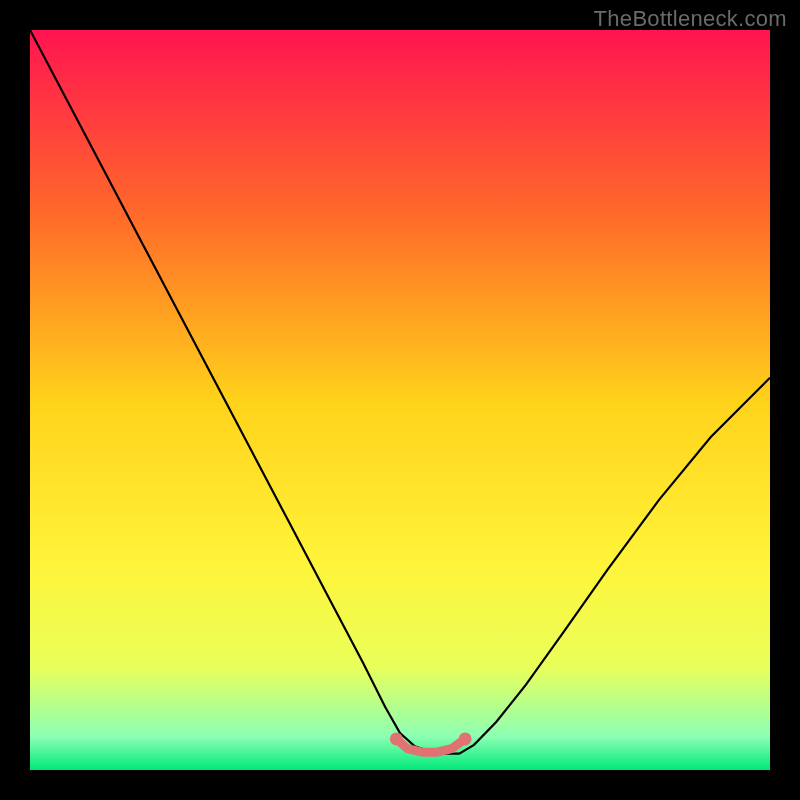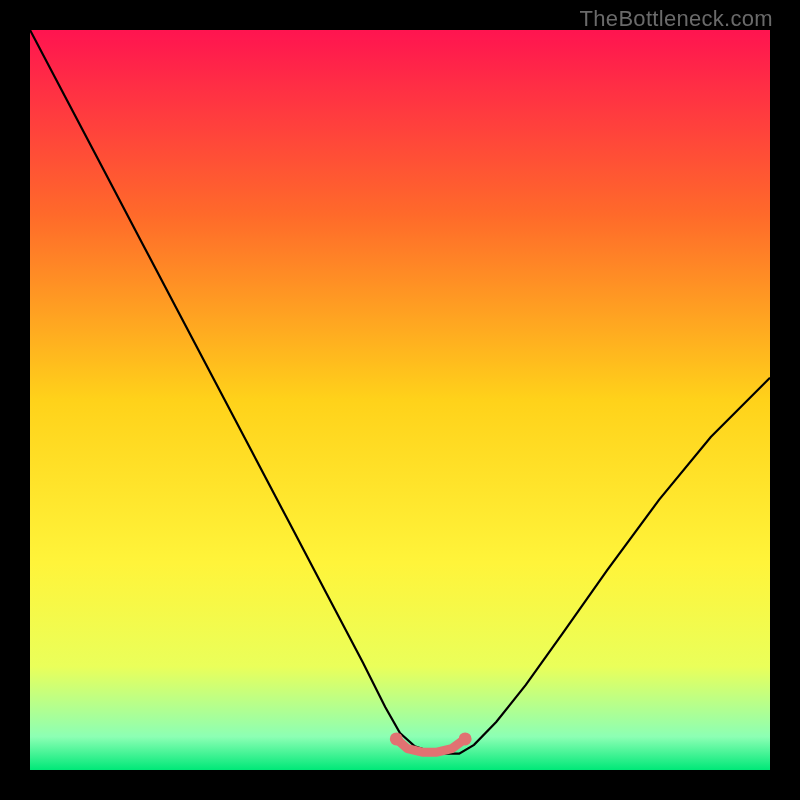--- a/index.html
+++ b/index.html
@@ -20,21 +20,21 @@
   .plot-area {
     position: absolute;
     left: 30px;
     top: 30px;
     width: 740px;
     height: 740px;
   }
   .watermark {
     position: absolute;
     top: 6px;
-    right: 27px;
+    right: 13px;
     color: #6a6a6a;
     font-size: 22px;
     font-weight: 500;
     letter-spacing: 0.3px;
     user-select: none;
     margin-left: 48px;
   }
   svg { display: block; }
 </style>
 </head>

